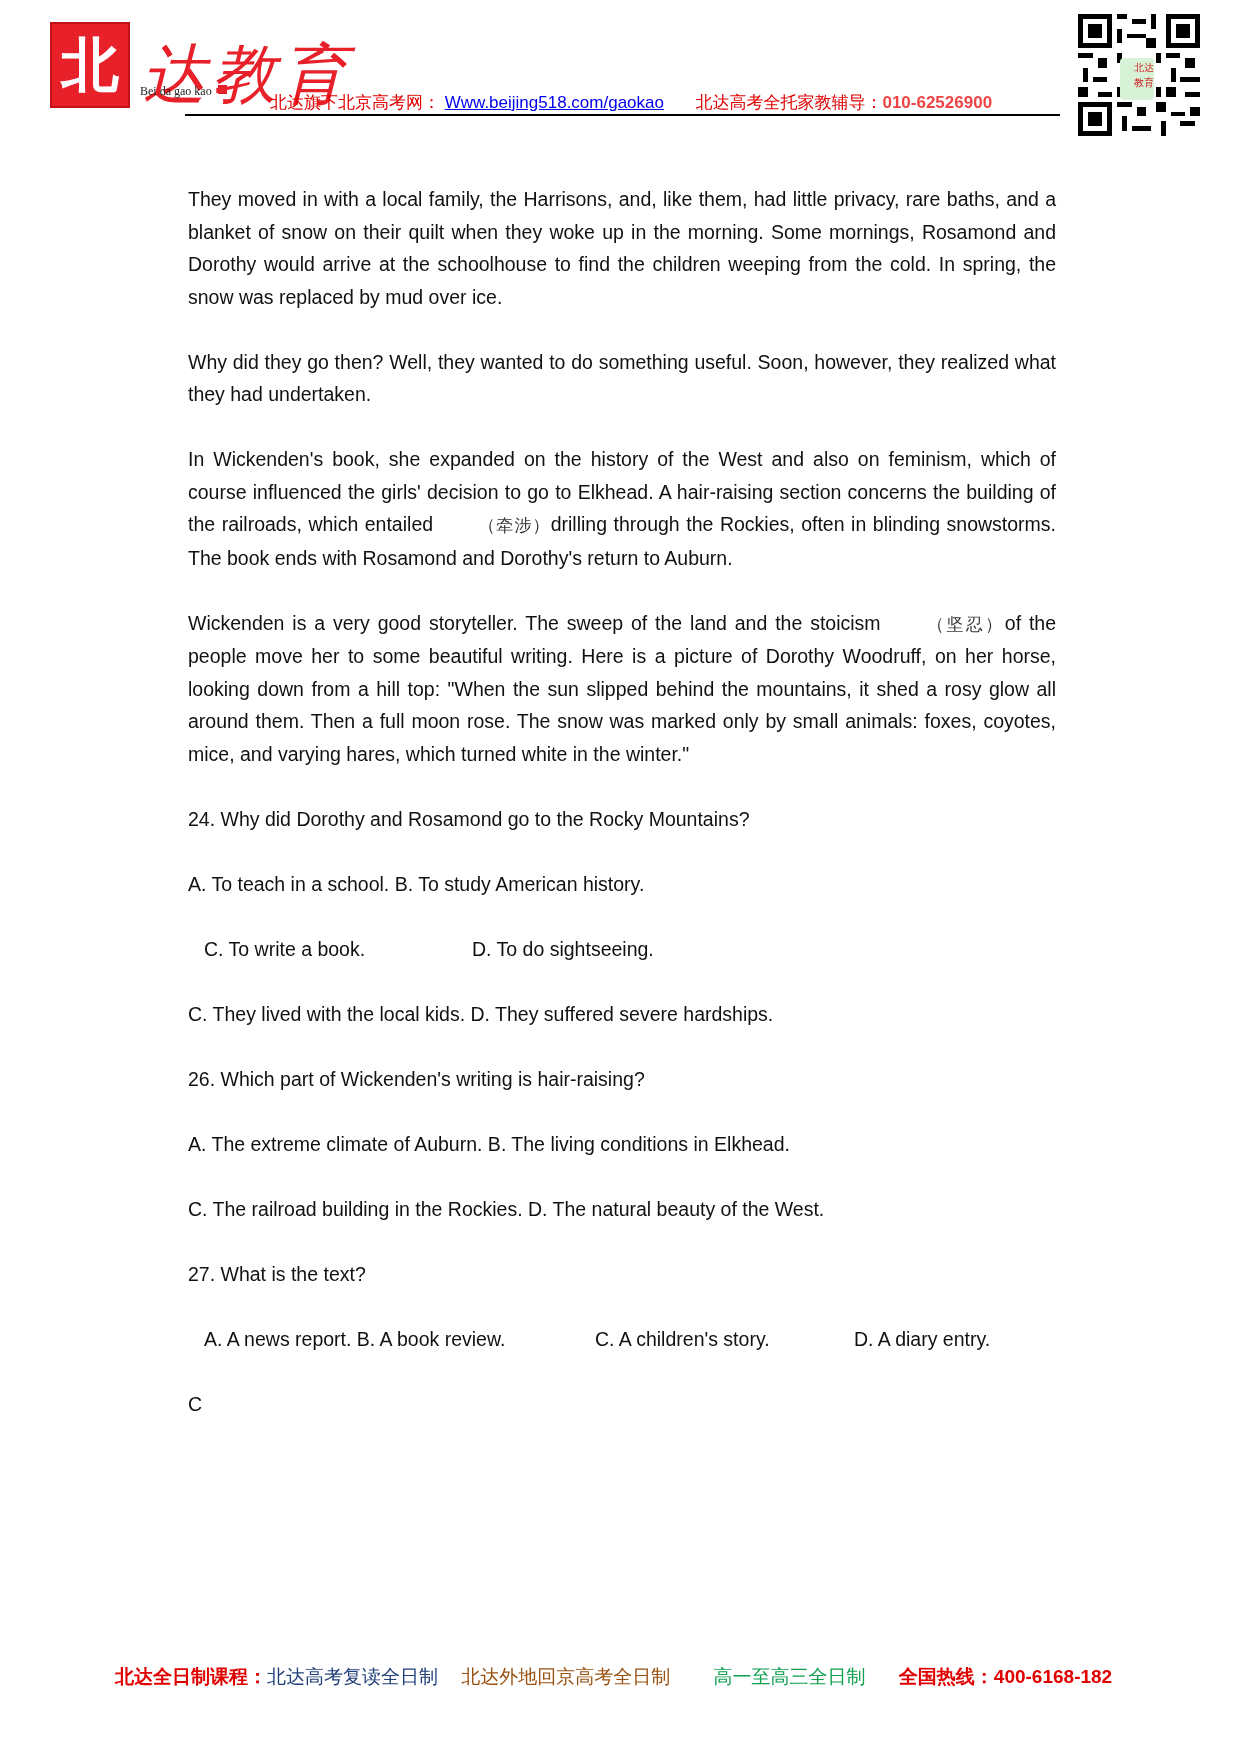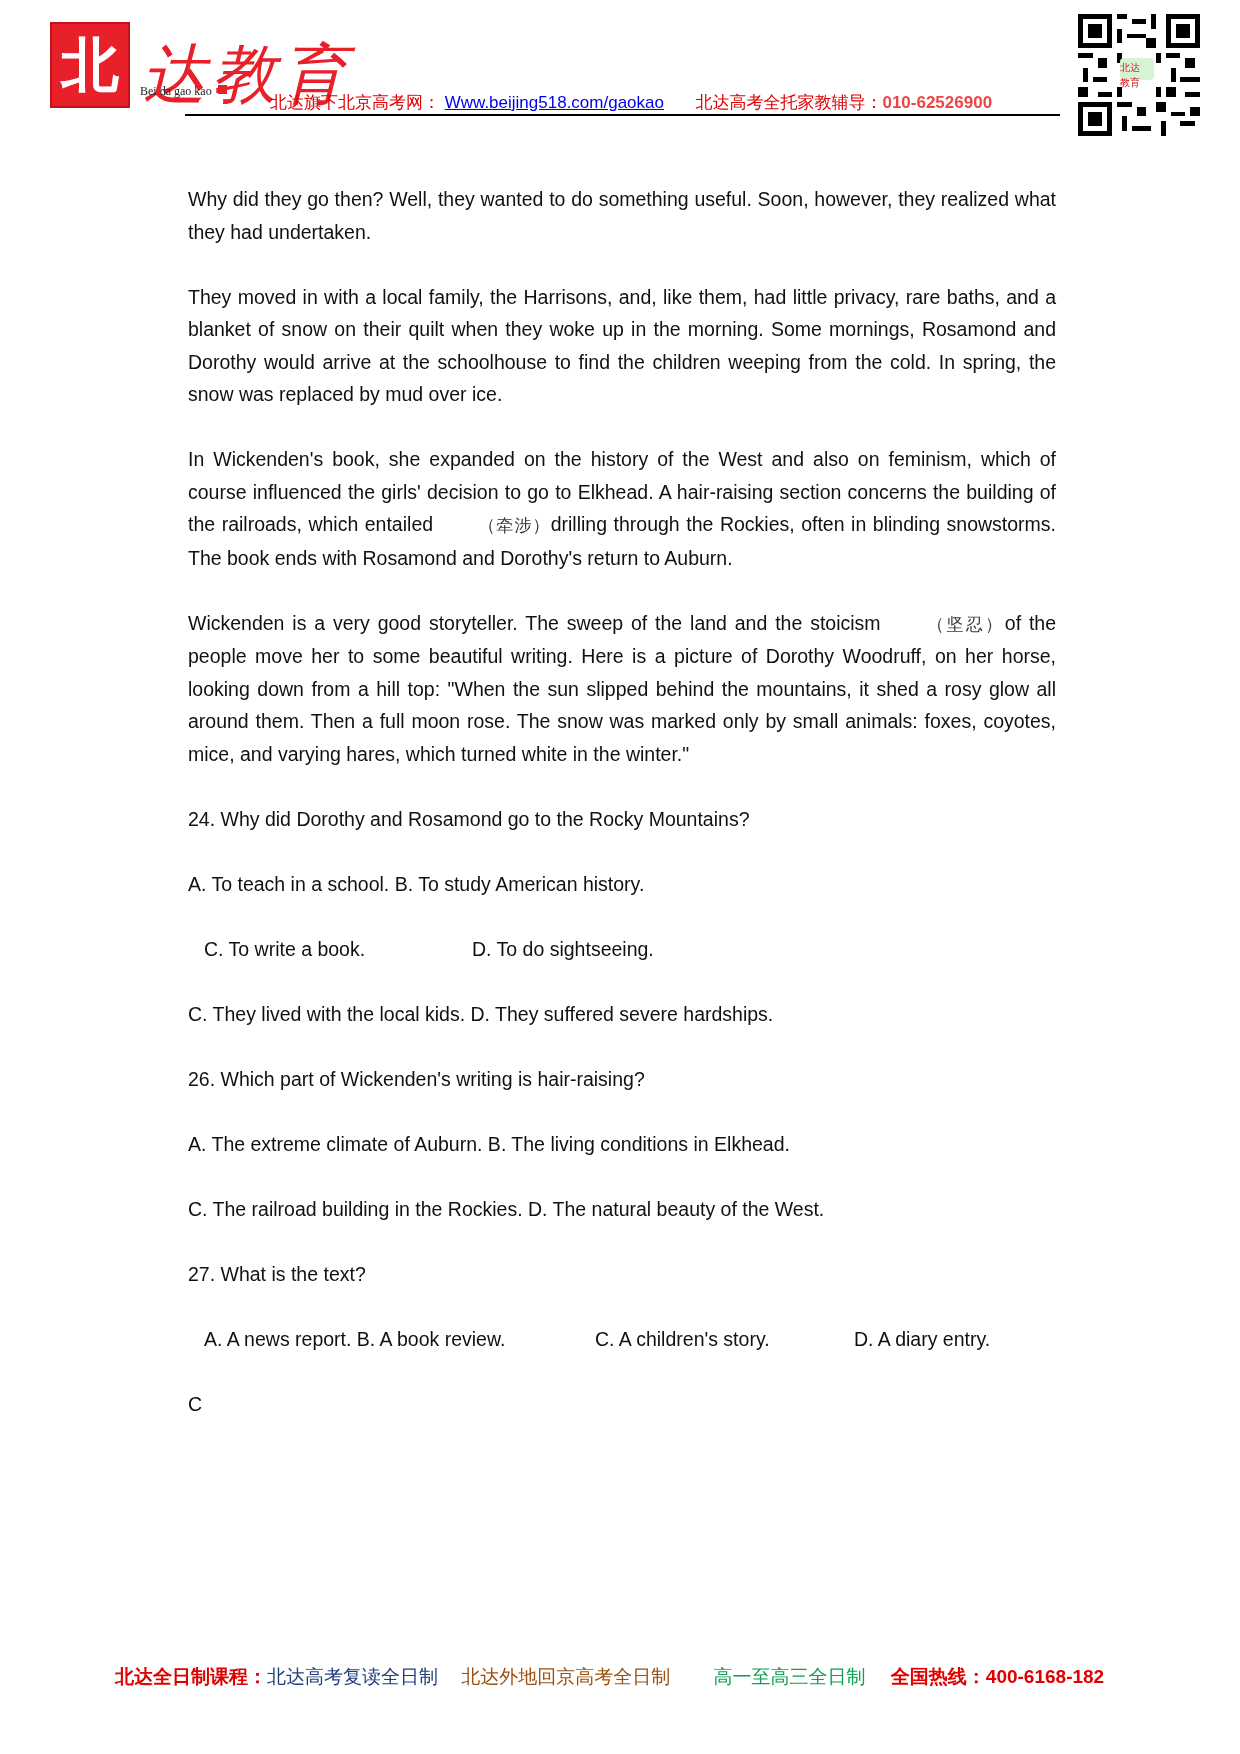--- a/index.html
+++ b/index.html
@@ -17,39 +17,39 @@
               font-size: 12px; color: #222; }
   .logo-square { display: inline-block; width: 9px; height: 9px; background: #e8202a; margin-left: 6px; vertical-align: 1px; }
   .header-line { position: absolute; left: 270px; top: 91px; font-size: 17px; white-space: nowrap; }
   .header-line .red { color: #e00000; }
   .header-line .link { color: #0000ee; text-decoration: underline; }
   .header-line .tel { color: #ef4444; font-weight: bold; }
   .header-rule { position: absolute; left: 185px; top: 114px; width: 875px; height: 2px; background: #000; }
 
   .qr { position: absolute; left: 1078px; top: 14px; width: 122px; height: 122px; }
   .qr svg { display: block; }
-  .qr-badge { position: absolute; left: 42px; top: 44px; width: 34px; height: 22px; background: #d8f2d8;
-              border-radius: 4px; font-size: 10px; color: #d02020; line-height: 15px; text-align: left;
+  .qr-badge { position: absolute; left: 42px; top: 44px; width: 34px; height: 42px; background: #d8f2d8;
+              border-radius: 4px; font-size: 10px; color: #d02020; line-height: 15px; text-align: right;
               font-family: "DejaVu Serif", serif; padding-top: 2px; box-sizing: border-box; }
 
   
   .content { position: absolute; left: 188px; top: 183px; width: 868px;
              font-family: "Liberation Sans", sans-serif; font-size: 19.5px; line-height: 32.5px; color: #111; }
   .content p { margin: 0 0 32.5px 0; text-align: justify; }
   .content .cn { font-family: "DejaVu Sans", sans-serif; font-size: 17px; color: #333; padding-left: 44px; }
   .opt-row { white-space: pre; margin: 0 0 32.5px 0; }
   .opt { display: inline-block; margin-left: 16px; }
 
   
   .footer { position: absolute; left: 115px; top: 1664px; font-size: 19px; white-space: nowrap; font-weight: bold; }
   .footer .f-red { color: #e00000; }
   .footer .f-blue { color: #1f3e7a; font-weight: normal; }
   .footer .f-brown { color: #9a5010; font-weight: normal; margin-left: 18px; }
   .footer .f-green { color: #10a050; font-weight: normal; margin-left: 38px; }
-  .footer .f-hot { color: #e00000; margin-left: 20px; }
+  .footer .f-hot { color: #e00000; margin-left: 28px; }
 </style>
 </head>
 <body>
 
 <div class="logo-box">
   <span>北</span>
 </div>
 <div class="logo-name">达教育</div>
 <div class="logo-sub">
   <span>Bei da gao kao</span><span class="logo-square"></span>
@@ -103,22 +103,22 @@
         <rect x="16" y="15" width="1" height="2"></rect>
     </g>
   </svg>
   <div class="qr-badge">
     <div>北达</div>
     <div>教育</div>
   </div>
 </div>
 
 <div class="content">
+  <p>They moved in with a local family, the Harrisons, and, like them, had little privacy, rare baths, and a blanket of snow on their quilt when they woke up in the morning. Some mornings, Rosamond and Dorothy would arrive at the schoolhouse to find the children weeping from the cold. In spring, the snow was replaced by mud over ice.</p>
   <p>Why did they go then? Well, they wanted to do something useful. Soon, however, they realized what they had undertaken.</p>
-  <p>They moved in with a local family, the Harrisons, and, like them, had little privacy, rare baths, and a blanket of snow on their quilt when they woke up in the morning. Some mornings, Rosamond and Dorothy would arrive at the schoolhouse to find the children weeping from the cold. In spring, the snow was replaced by mud over ice.</p>
   <p><span>In Wickenden's book, she expanded on the history of the West and also on feminism, which of course influenced the girls' decision to go to Elkhead. A hair-raising section concerns the building of the railroads, which entailed</span><span class="cn">（牵涉）</span><span>drilling through the Rockies, often in blinding snowstorms. The book ends with Rosamond and Dorothy's return to Auburn.</span></p>
   <p><span>Wickenden is a very good storyteller. The sweep of the land and the stoicism</span><span class="cn">（坚忍）</span><span>of the people move her to some beautiful writing. Here is a picture of Dorothy Woodruff, on her horse, looking down from a hill top: "When the sun slipped behind the mountains, it shed a rosy glow all around them. Then a full moon rose. The snow was marked only by small animals: foxes, coyotes, mice, and varying hares, which turned white in the winter."</span></p>
 
   <p>24. Why did Dorothy and Rosamond go to the Rocky Mountains?</p>
   <p>A. To teach in a school. B. To study American history.</p>
   <p class="opt-row"><span class="opt" style="width:252px">C. To write a book.</span><span class="opt">D. To do sightseeing.</span></p>
 
   <p>C. They lived with the local kids. D. They suffered severe hardships.</p>
 
   <p>26. Which part of Wickenden's writing is hair-raising?</p>

